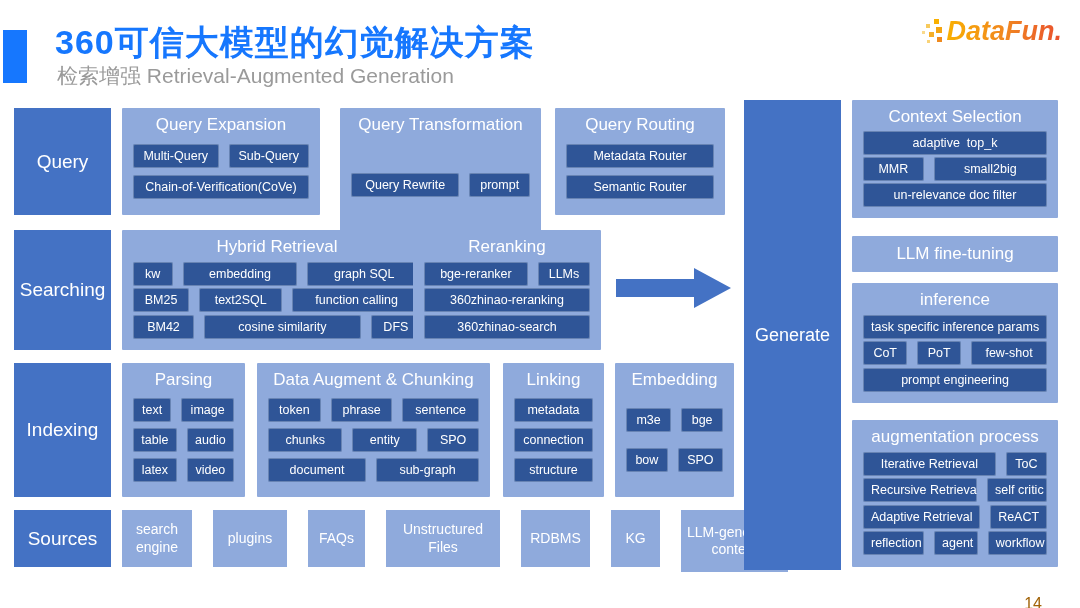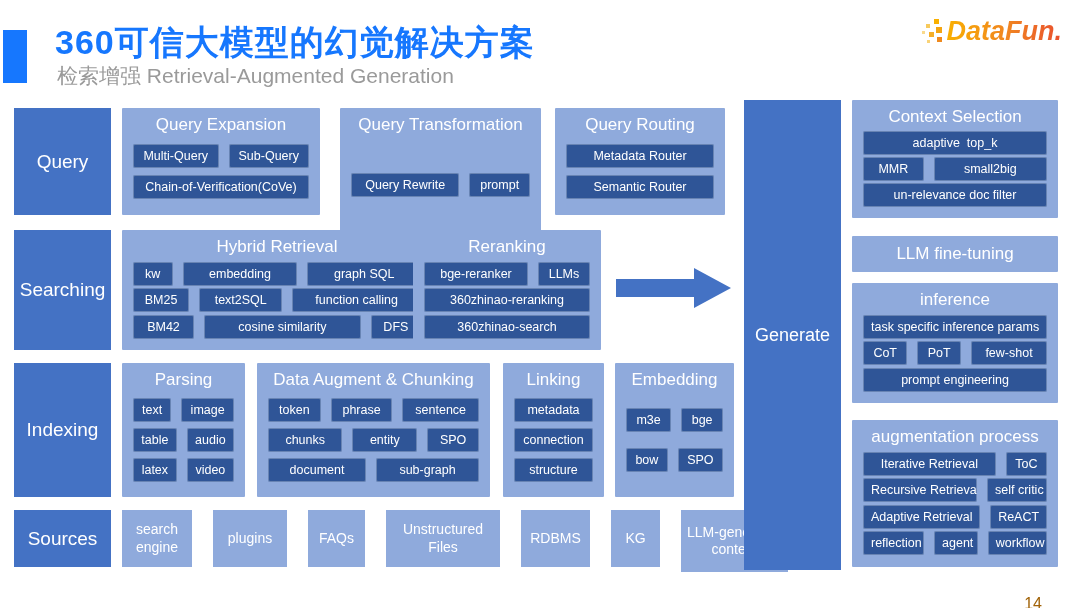--- a/index.html
+++ b/index.html
@@ -29,21 +29,21 @@
   .box, .panel { position:absolute; }
   .label-box {
     background:#4472C4; color:#ffffff; display:flex; align-items:center; justify-content:center;
     font-size:19px; text-align:center;
   }
   .panel {
     background:#8FAADC; display:flex; flex-direction:column; border-radius:1px;
   }
   .panel-title { color:#ffffff; font-size:17px; text-align:center; padding-top:7px; flex:none; white-space:nowrap; }
   .panel-body { flex:1 1 auto; display:flex; flex-direction:column; justify-content:space-evenly; padding:2px 11px 9px; }
-  .chip-row { display:flex; gap:10px; justify-content:center; }
+  .chip-row { display:flex; gap:10px; justify-content:flex-end; }
   .chip {
     background:#2F5597; color:#ffffff; font-size:12.5px; height:24px; line-height:24px;
     text-align:center; padding:0 8px; flex:0 1 auto; white-space:pre; overflow:hidden;
     border-radius:2px; box-shadow:inset 0 0 0 1px rgba(255,255,255,.28);
   }
   .title-only .panel-title { padding:0; }
   .title-only { align-items:center; justify-content:center; }
   .source-box {
     background:#8FAADC; color:#ffffff; font-size:14px; line-height:1.25; text-align:center;
     display:flex; align-items:center; justify-content:center; height:57px; flex:none; padding:2px 4px;

